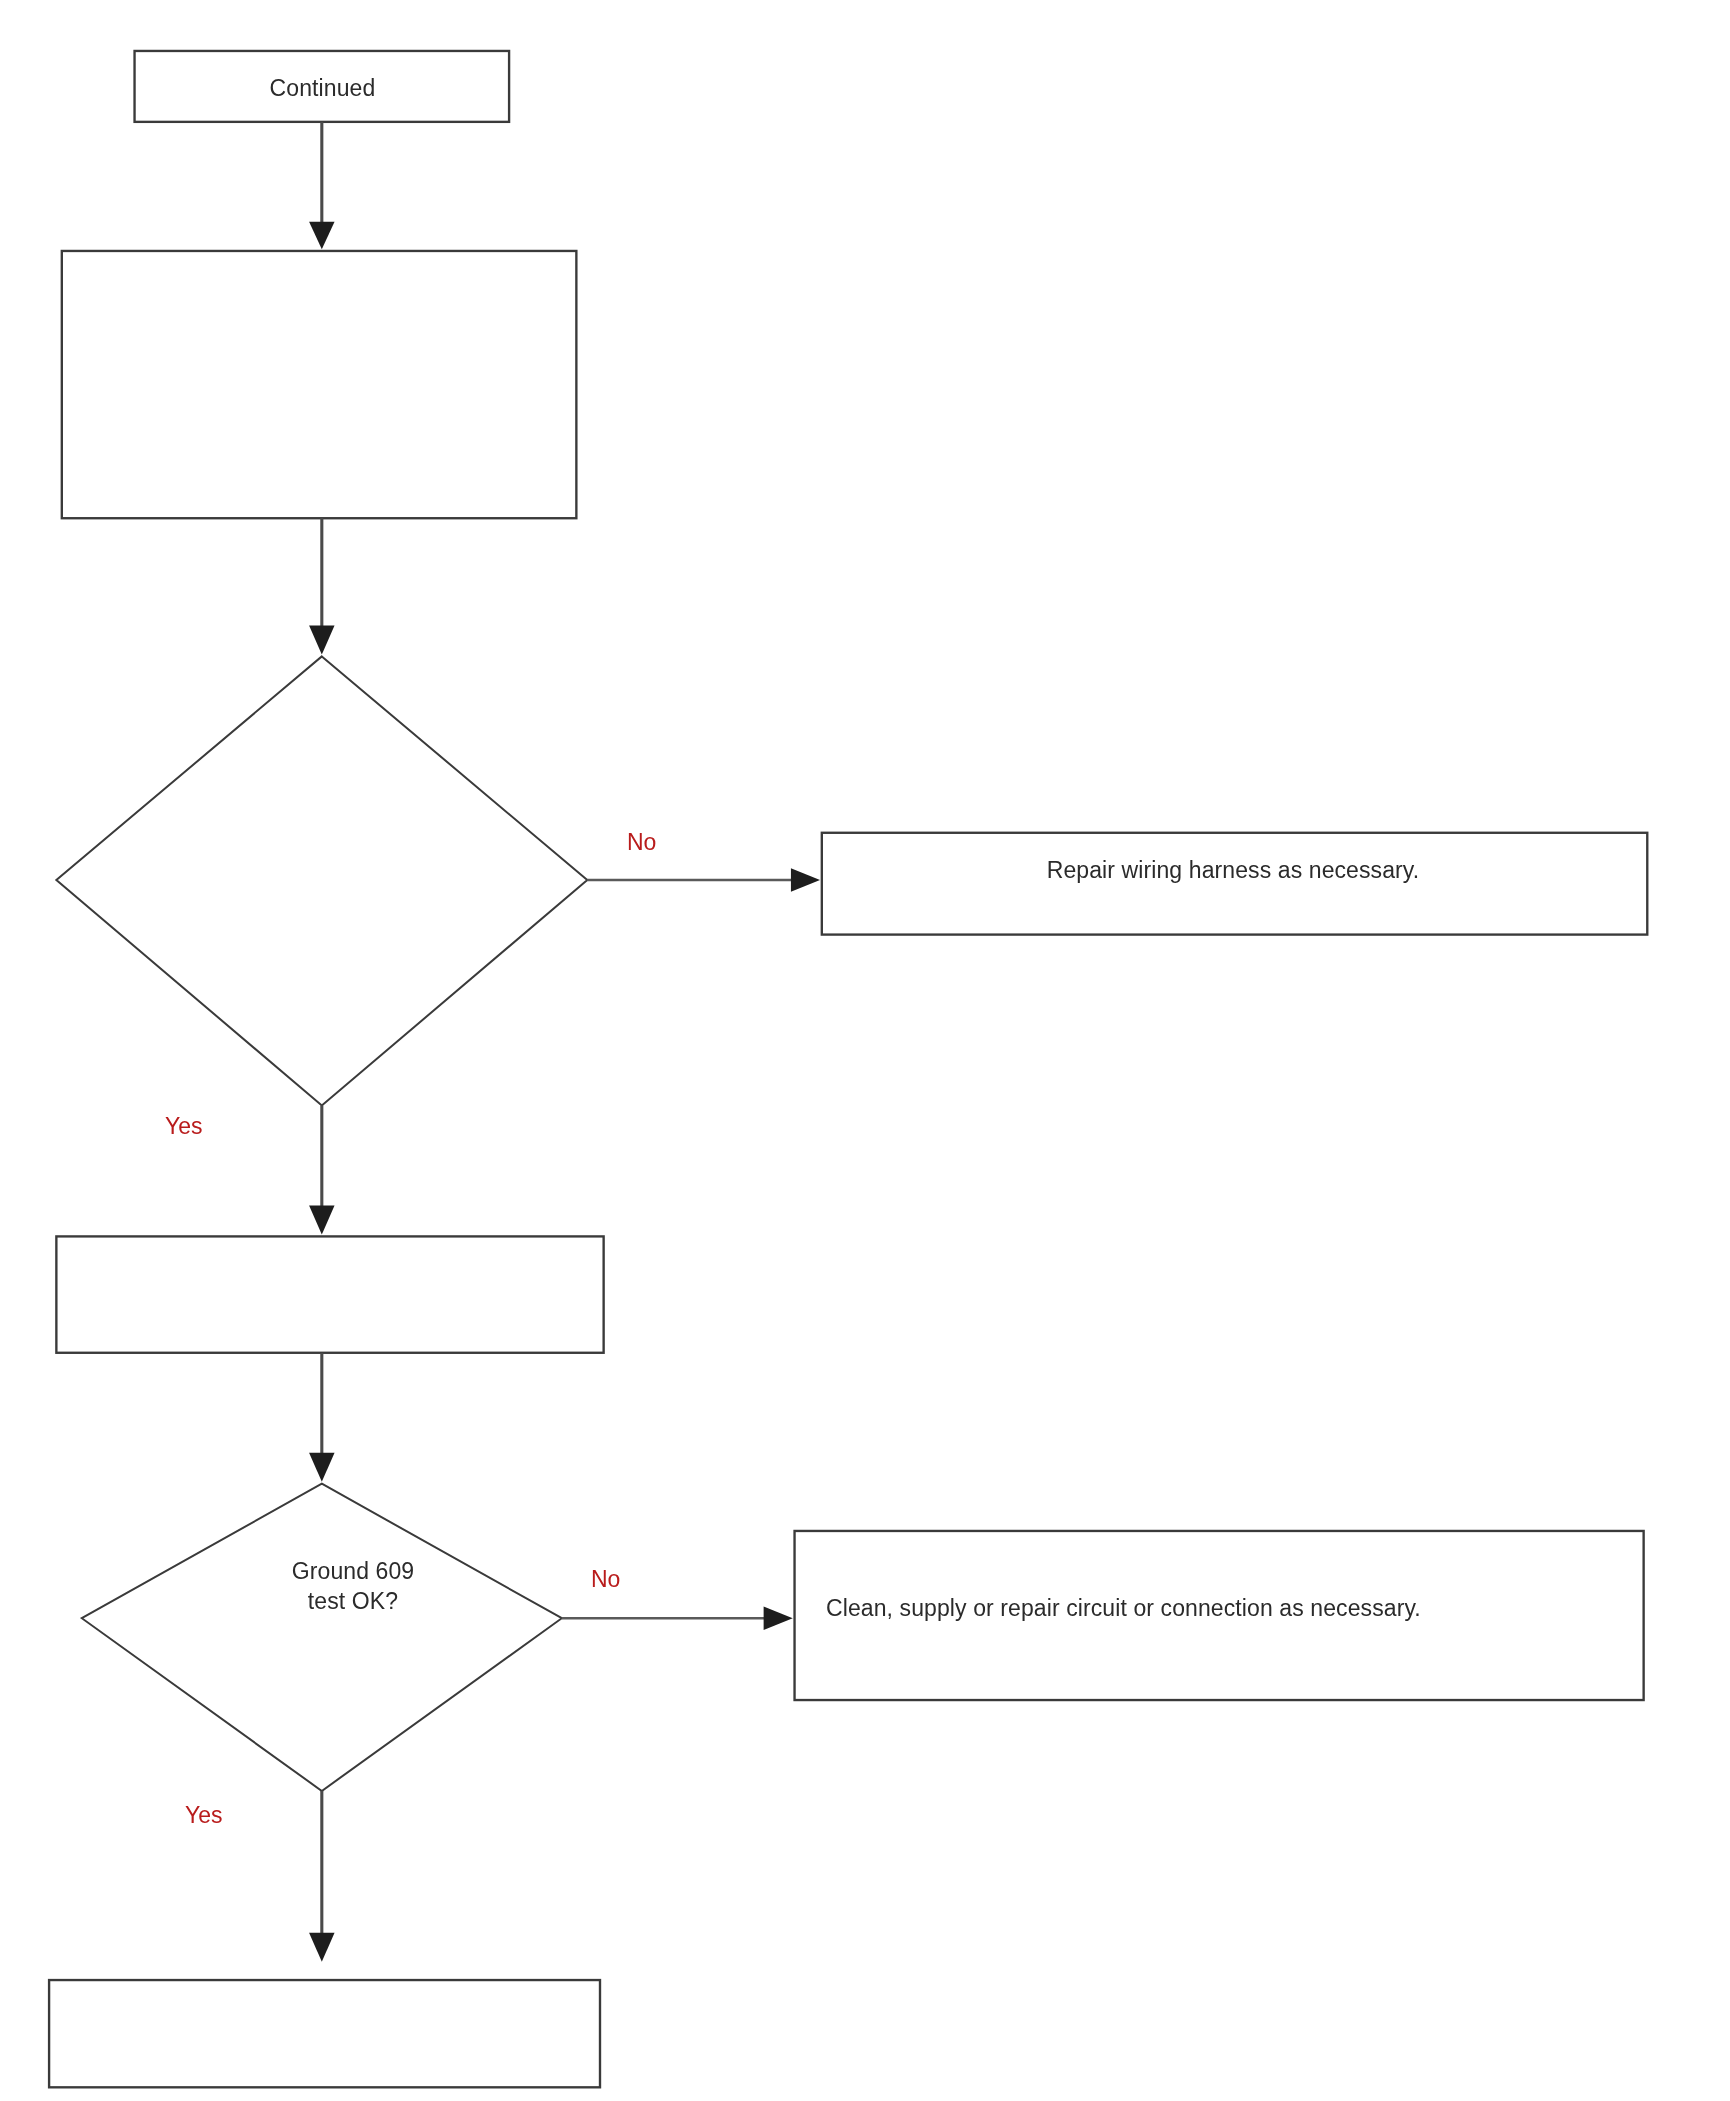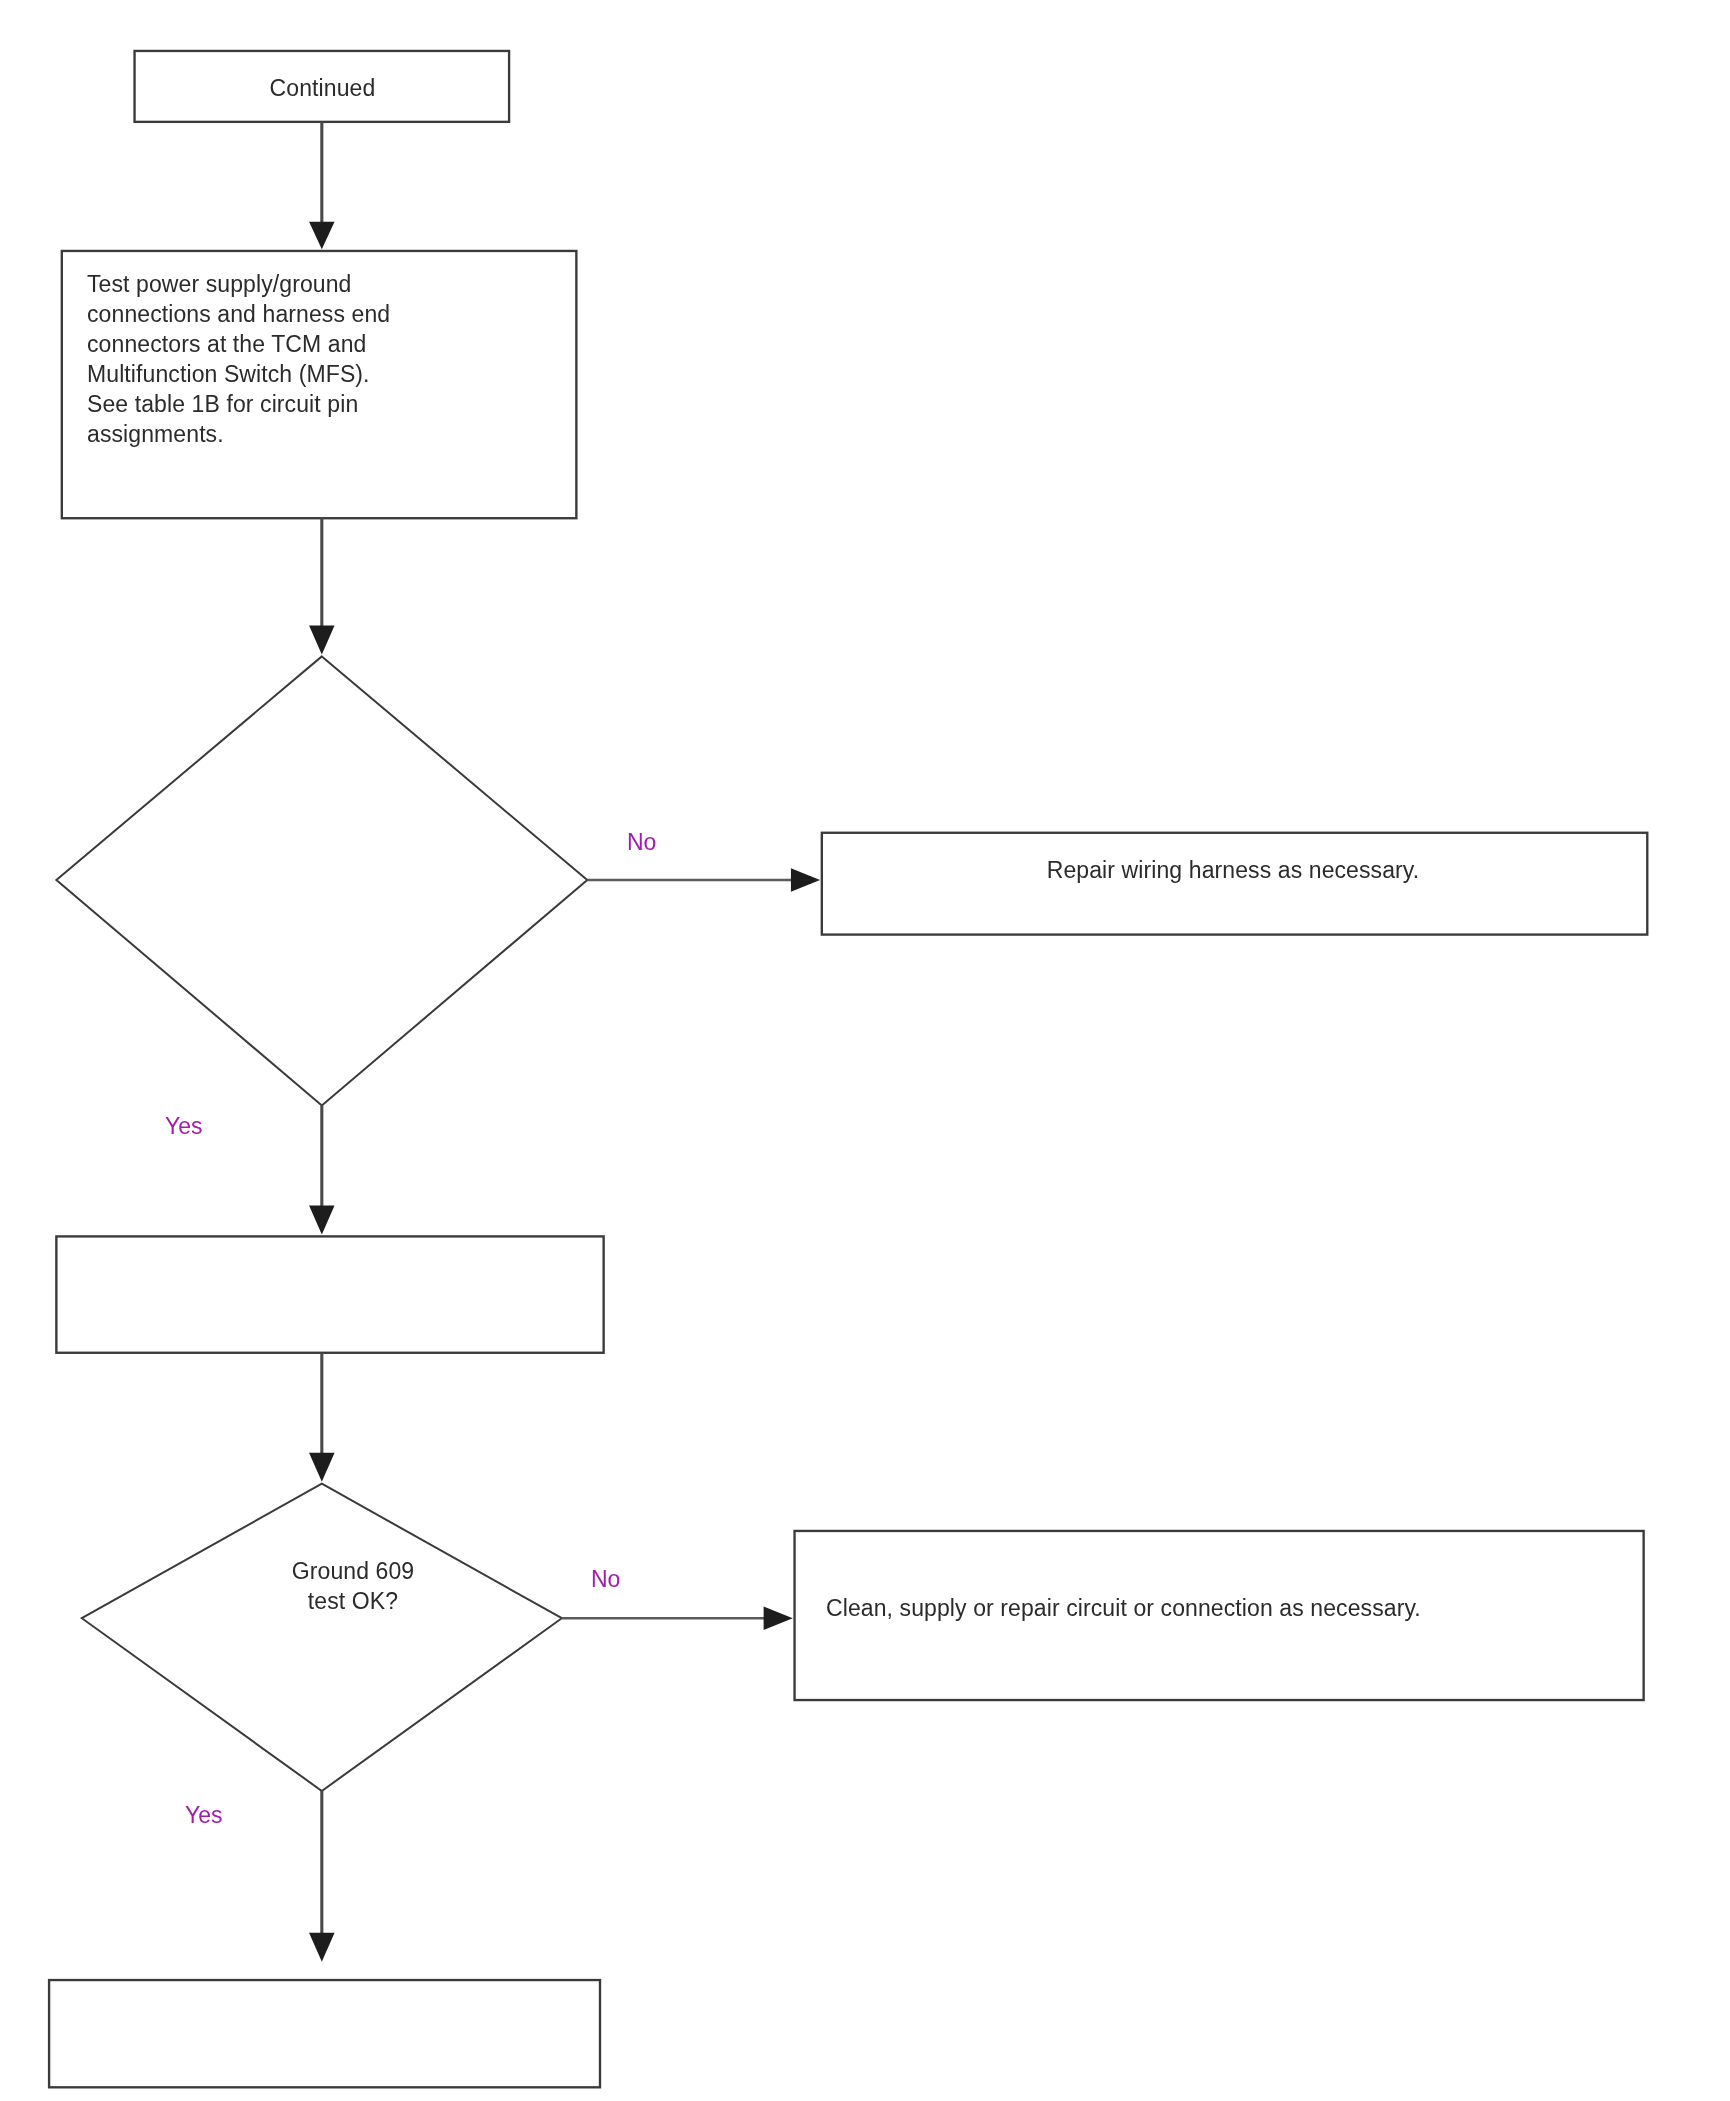--- a/index.html
+++ b/index.html
@@ -61,21 +61,21 @@
     text-align: center;
   }
   .node-text.left {
     text-align: left;
   }
   .edge-label {
     position: absolute;
     font-family: "Liberation Sans", sans-serif;
     font-size: 23px;
     line-height: 27px;
-    color: #a21caf;
+    color: #b91c1c;
   }
 </style>
 </head>
 <body>
 
 <div id="flowchart-root">
 
   <svg class="chart-canvas" viewBox="0 0 1903 2311">
 
     <rect class="node-shape" x="148" y="56" width="412" height="78"></rect>
@@ -111,26 +111,20 @@
     <rect class="node-shape" x="874" y="1684" width="934" height="186"></rect>
 
     <path class="connector" d="M 354 1970 L 354 2140"></path>
     <polygon class="arrow-head" points="354,2158 340,2126 368,2126"></polygon>
 
     <rect class="node-shape" x="54" y="2178" width="606" height="118"></rect>
   </svg>
 
   <div class="node-text centered" style="left:135px; top:73px; width:375px;">Continued</div>
 
-  <div class="node-text left" style="left:87px; top:269px; width:473px;">Test power supply/ground
-connections and harness end
-connectors at the TCM and
-Multifunction Switch (MFS).
-See table 1B for circuit pin
-assignments.</div>
 
 
   <div class="node-text left" style="left:851px; top:855px; width:764px;text-align:center;">Repair wiring harness as necessary.</div>
 
 
   <div class="node-text centered" style="left:221px; top:1556px; width:264px;">Ground 609
 test OK?</div>
 
   <div class="node-text left" style="left:826px; top:1593px; width:800px;">Clean, supply or repair circuit or connection as necessary.</div>
 

